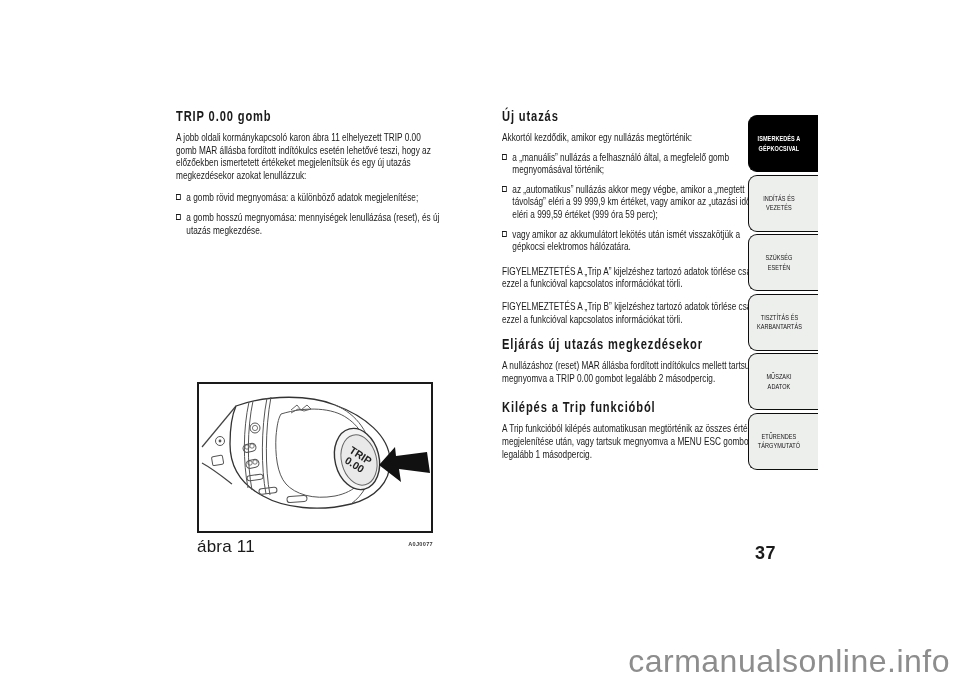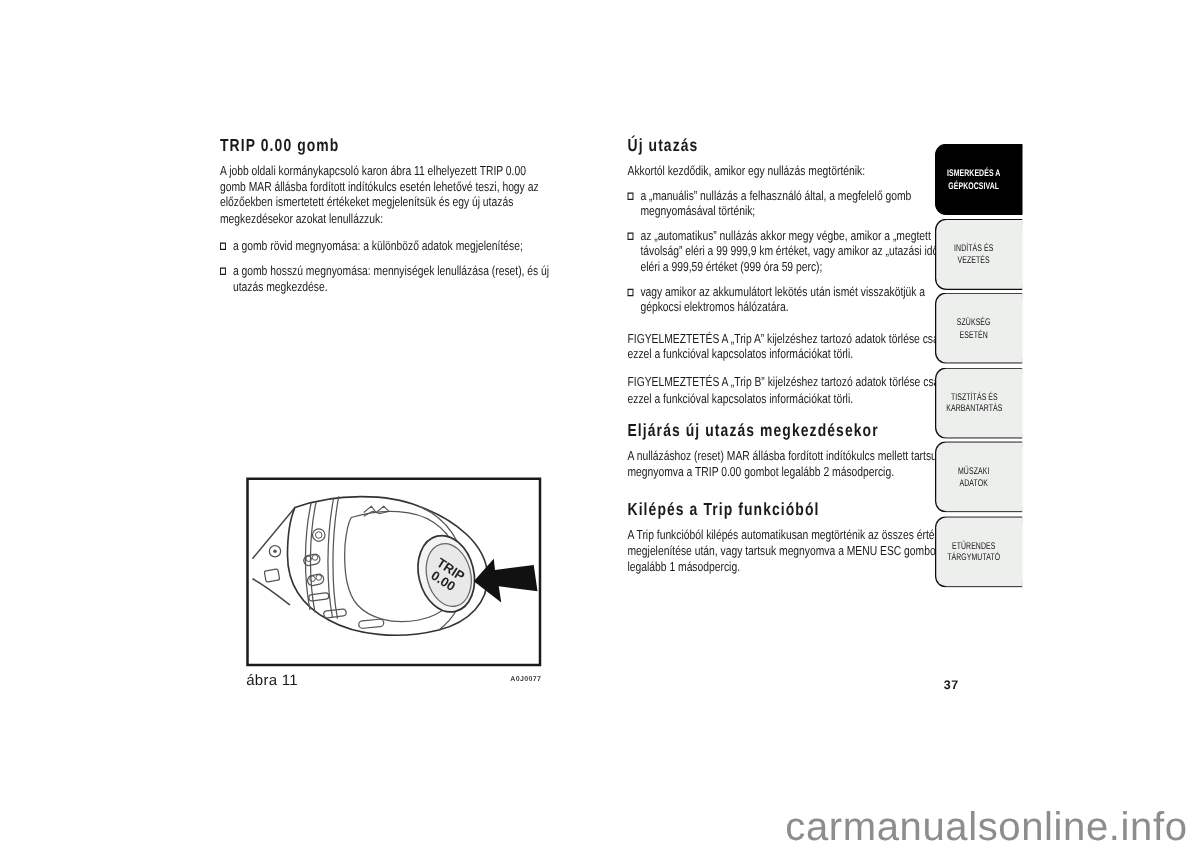--- a/index.html
+++ b/index.html
@@ -18,33 +18,33 @@
   h2.mt2 { margin-top:14px; }
   p.body { font-size:10.4px; line-height:12.6px; margin:0 0 10px 0; }
   p.warn { font-size:10.4px; line-height:12.6px; margin:0 0 10px 0; }
   .bullet { position:relative; font-size:10.4px; line-height:12.6px; margin:0 0 7px 0; padding-left:13px; }
   .sq { position:absolute; left:0; top:2px; width:6px; height:6px; border:1.2px solid #1a1a1a; background:#fff; }
 
   
   .figure { position:absolute; left:197px; top:382px; width:236px; }
   .fig-frame { width:236px; height:151px; border:2px solid #1a1a1a; background:#fff; }
   .fig-row { display:flex; justify-content:space-between; align-items:flex-start; margin-top:4px; }
-  .fig-caption { font-size:12px; letter-spacing:0.2px; }
+  .fig-caption { font-size:17px; letter-spacing:0.2px; }
   .fig-code { font-size:5.6px; font-weight:bold; color:#3a3a3a; margin-top:4px; letter-spacing:0.3px; }
 
   
   .sidebar { position:absolute; left:748px; top:115px; width:70px; }
   .tab { width:70px; height:57px; margin-bottom:2.5px; background:#edefed; border:1.6px solid #0d0d0d;
          border-right:none; border-radius:9px 0 0 9px; display:flex; align-items:center; padding-left:8px; overflow:hidden;text-align:center; }
   .tab-label { display:block; width:84px; transform:scaleX(0.72); transform-origin:0 50%;
                font-size:7.7px; line-height:9.2px; color:#111; letter-spacing:0.1px; }
   .tab.active { background:#000; border-color:#000; }
   .tab.active .tab-label { color:#fff; font-weight:bold; }
 
-  .page-num { position:absolute; left:755px; top:543px; font-size:10px; font-weight:bold; letter-spacing:0.5px; }
+  .page-num { position:absolute; left:755px; top:543px; font-size:18px; font-weight:bold; letter-spacing:0.5px; }
   .watermark { position:absolute; right:10px; top:643px; font-size:32px; color:#8d8d8d; letter-spacing:0.5px; }
 
   svg text { font-family:"Liberation Sans", sans-serif; }
 </style>
 </head>
 <body>
 
 <div class="page">
 
   <section class="col col-left">

